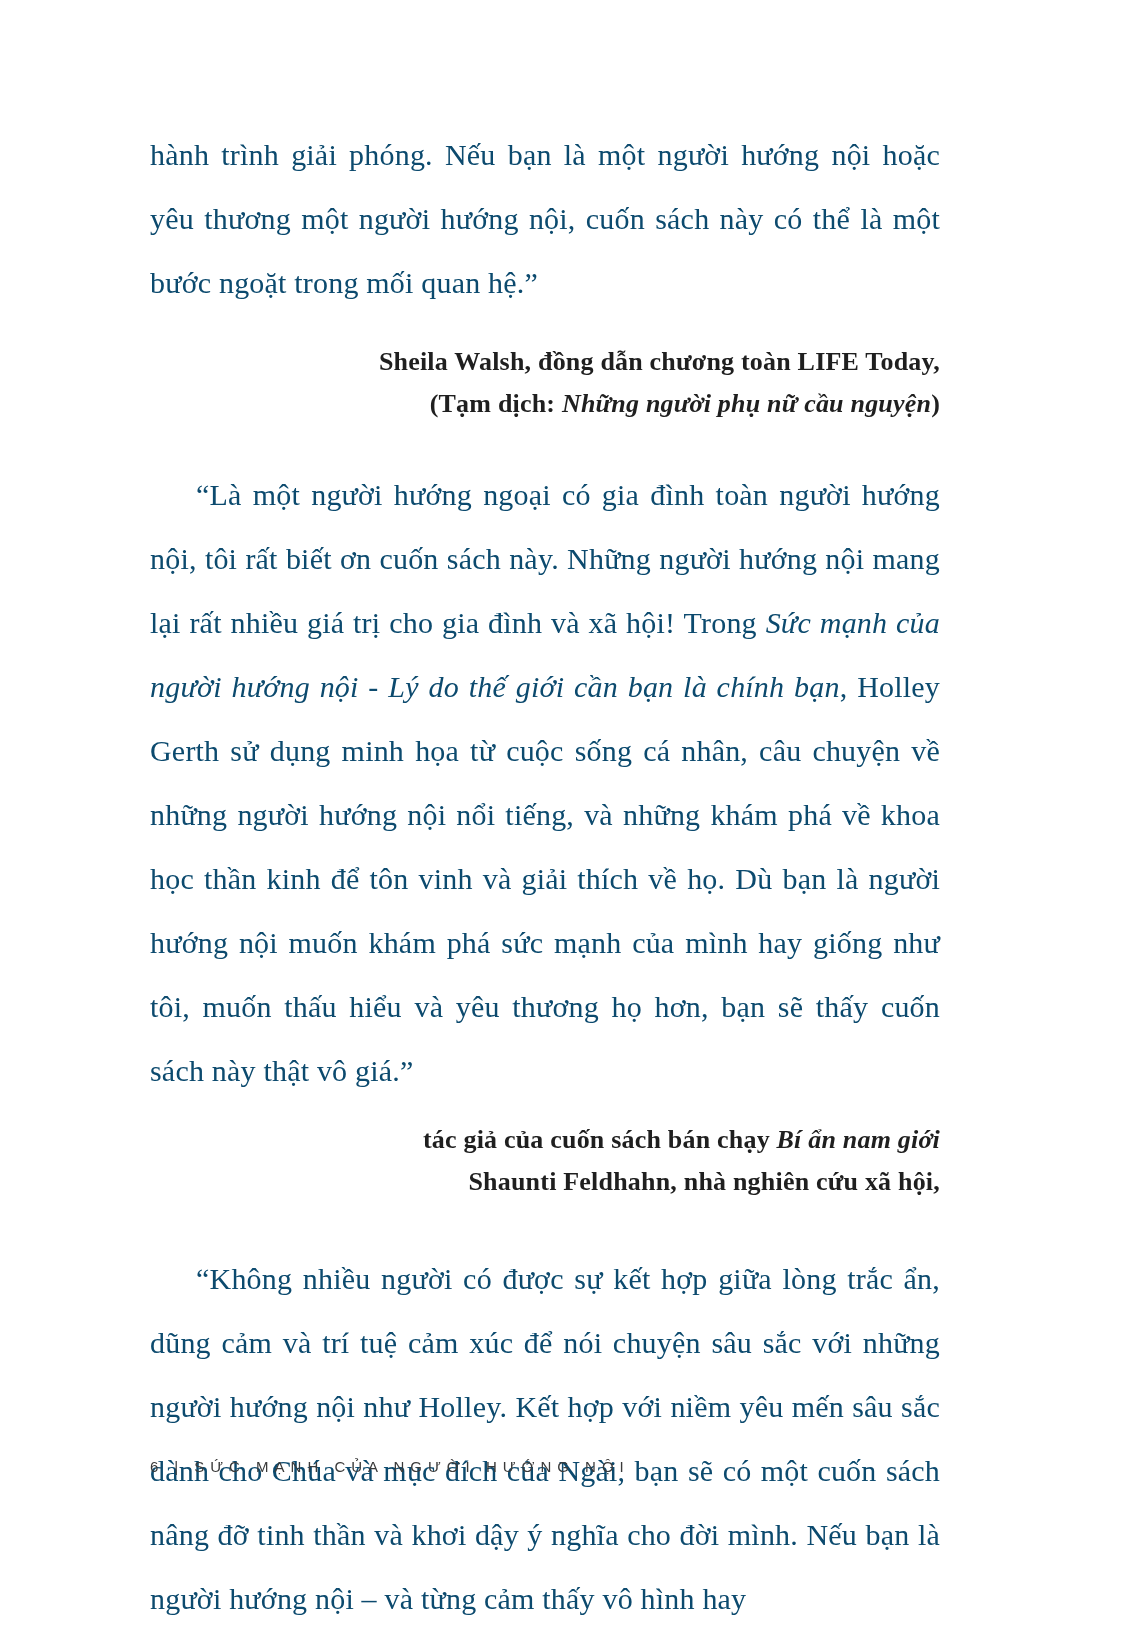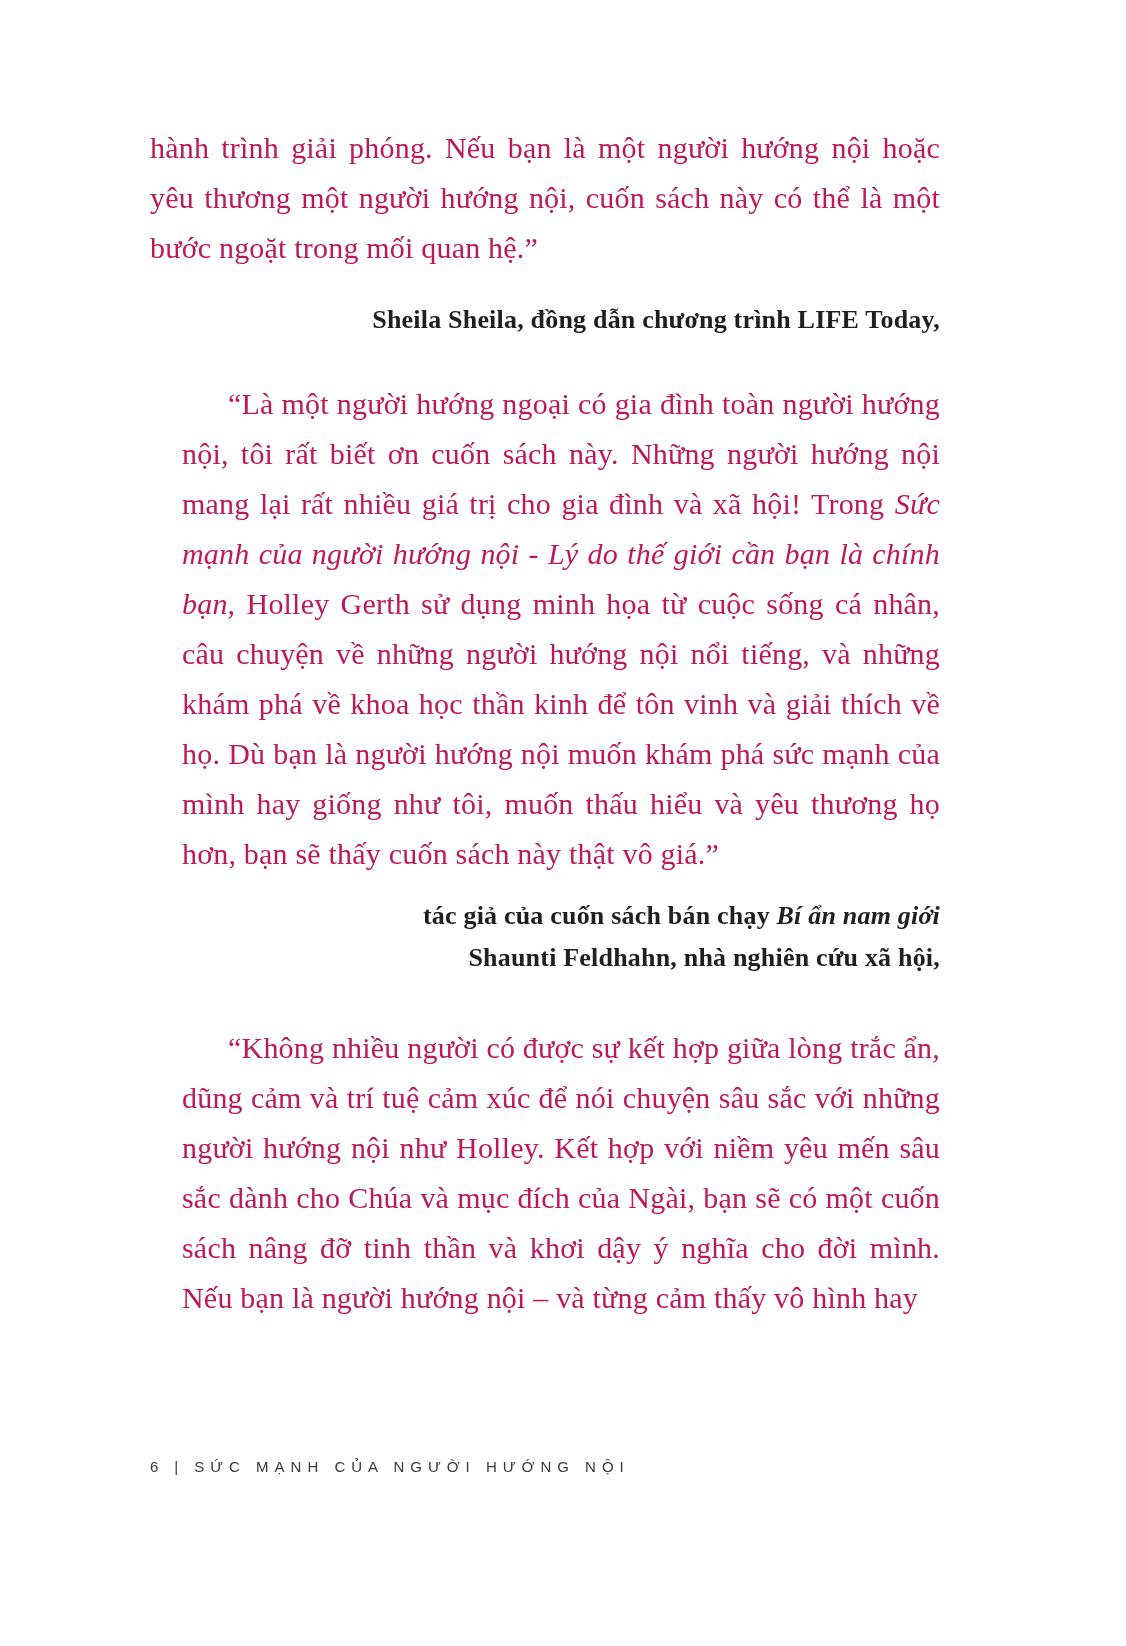--- a/index.html
+++ b/index.html
@@ -25,29 +25,28 @@
 
   .content {
     position: absolute;
     left: 150px;
     top: 123px;
     width: 790px;
   }
 
   .quote {
     font-size: 30px;
-    line-height: 50px;
+    line-height: 64px;
     text-align: justify;
-    color: #be185d;
+    color: #0c4a6e;
     letter-spacing: 0.2px;
   }
 
   .quote.indent {
     text-indent: 46px;
-    margin-left: 32px;
   }
 
   .quote-2 { margin-top: 38px; }
   .quote-3 { margin-top: 44px; }
 
   .attribution {
     text-align: right;
     font-weight: bold;
     font-size: 26px;
     line-height: 42px;
@@ -79,21 +78,22 @@
 </head>
 <body>
 
 <div class="page">
 
   <main class="content">
 
     <p class="quote"><span>hành trình giải phóng. Nếu bạn là một người hướng nội hoặc yêu thương một người hướng nội, cuốn sách này có thể là một bước ngoặt trong mối quan hệ.”</span></p>
 
     <div class="attribution attr-1">
-      <div class="attr-line"><span>Sheila Sheila, đồng dẫn chương trình LIFE Today,</span></div>
+      <div class="attr-line"><span>Sheila Walsh, đồng dẫn chương toàn LIFE Today,</span></div>
+      <div class="attr-line"><span>(Tạm dịch: </span><span class="italic">Những người phụ nữ cầu nguyện</span><span>)</span></div>
     </div>
 
     <p class="quote indent quote-2"><span>“Là một người hướng ngoại có gia đình toàn người hướng nội, tôi rất biết ơn cuốn sách này. Những người hướng nội mang lại rất nhiều giá trị cho gia đình và xã hội! Trong </span><span class="italic">Sức mạnh của người hướng nội - Lý do thế giới cần bạn là chính bạn</span><span>, Holley Gerth sử dụng minh họa từ cuộc sống cá nhân, câu chuyện về những người hướng nội nổi tiếng, và những khám phá về khoa học thần kinh để tôn vinh và giải thích về họ. Dù bạn là người hướng nội muốn khám phá sức mạnh của mình hay giống như tôi, muốn thấu hiểu và yêu thương họ hơn, bạn sẽ thấy cuốn sách này thật vô giá.”</span></p>
 
     <div class="attribution attr-2">
       <div class="attr-line"><span>tác giả của cuốn sách bán chạy </span><span class="italic">Bí ẩn nam giới</span></div>
       <div class="attr-line"><span>Shaunti Feldhahn, nhà nghiên cứu xã hội,</span></div>
     </div>
 
     <p class="quote indent quote-3"><span>“Không nhiều người có được sự kết hợp giữa lòng trắc ẩn, dũng cảm và trí tuệ cảm xúc để nói chuyện sâu sắc với những người hướng nội như Holley. Kết hợp với niềm yêu mến sâu sắc dành cho Chúa và mục đích của Ngài, bạn sẽ có một cuốn sách nâng đỡ tinh thần và khơi dậy ý nghĩa cho đời mình. Nếu bạn là người hướng nội – và từng cảm thấy vô hình hay</span></p>

